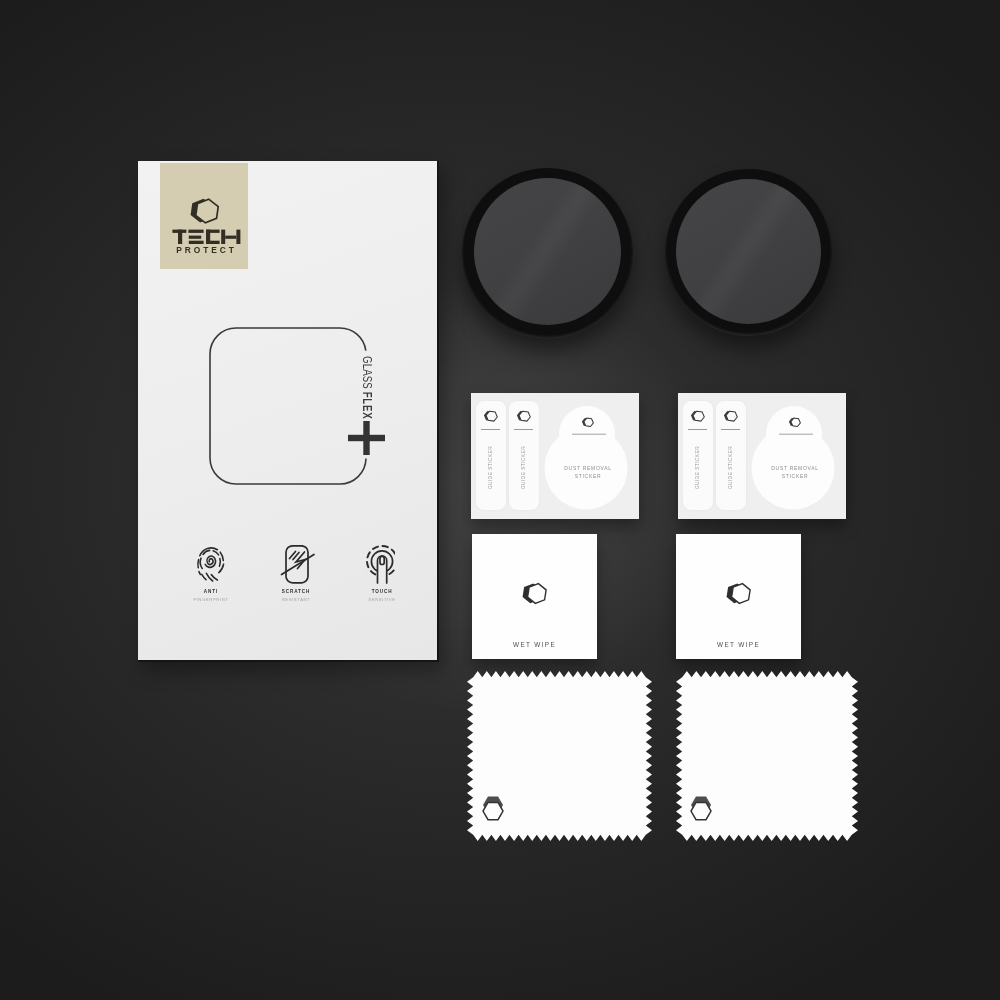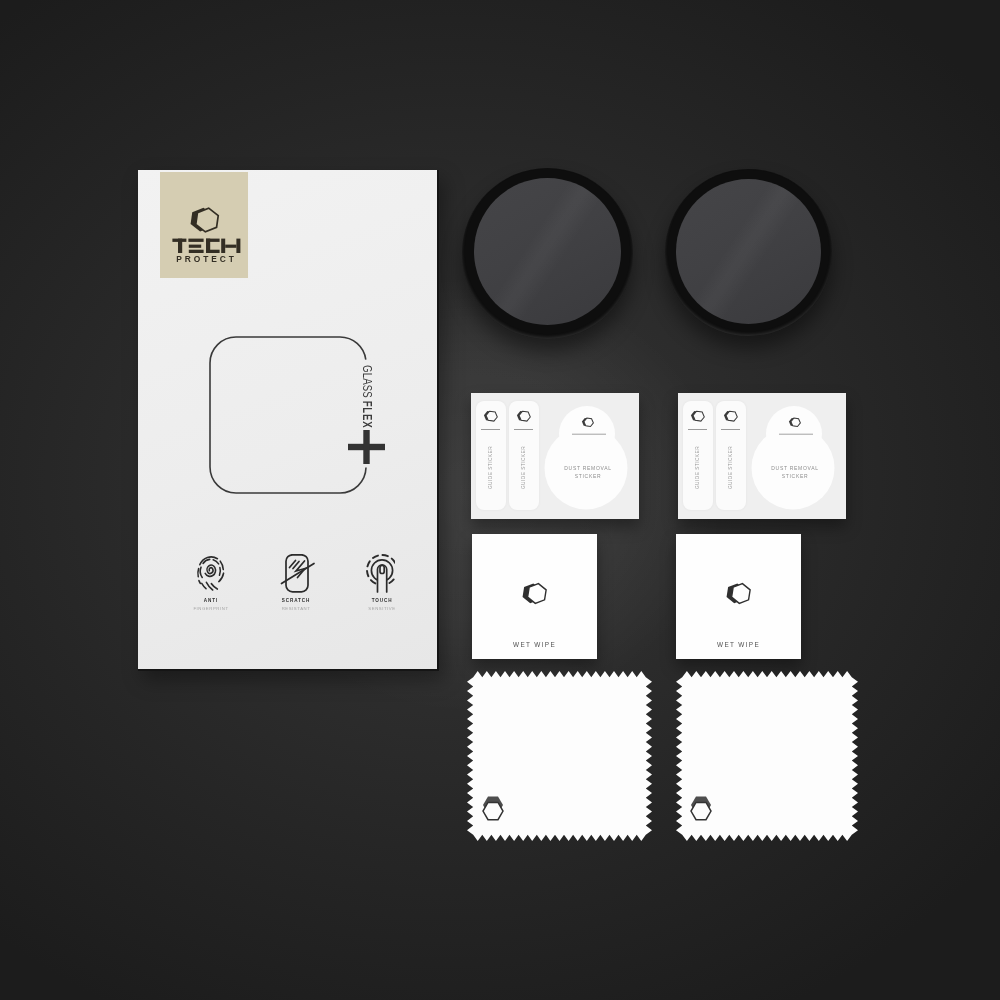--- a/index.html
+++ b/index.html
@@ -4,21 +4,21 @@
 <style>
   html,body{margin:0;padding:0;}
   .stage{position:relative;width:1000px;height:1000px;overflow:hidden;
     font-family:"Liberation Sans",sans-serif;
     background:
       radial-gradient(320px 280px at 475px 495px, rgba(255,255,255,.08) 0%, rgba(255,255,255,.05) 45%, rgba(255,255,255,0) 78%),
       radial-gradient(700px 600px at 450px 480px, #313131 0%, #2d2d2d 35%, #252525 65%, #1c1c1c 100%);
   }
   .abs{position:absolute;}
   
-  .box{left:138px;top:170px;width:299px;height:499px;
+  .box{left:138px;top:161px;width:299px;height:499px;
     background:linear-gradient(160deg,#f2f2f2 0%,#ededed 55%,#e7e7e7 100%);
     border-right:2px solid #151515;border-bottom:2px solid #151515;
     box-shadow:5px 9px 18px rgba(0,0,0,.34);}
   .beige{left:22px;top:2px;width:88px;height:106px;background:#d5cdb2;}
   .glassflex{left:193.6px;top:213px;width:70px;height:16px;transform:rotate(90deg) scaleX(0.74);
     font-size:13px;letter-spacing:.2px;color:#3c3c3c;text-align:center;white-space:nowrap;}
   .glassflex b{letter-spacing:1px;}
   .lbl1{font-weight:bold;font-size:4.6px;letter-spacing:.9px;color:#2e2e2e;text-align:center;white-space:nowrap;}
   .lbl2{font-size:4.3px;letter-spacing:.55px;color:#a5a5a5;text-align:center;white-space:nowrap;}
   

